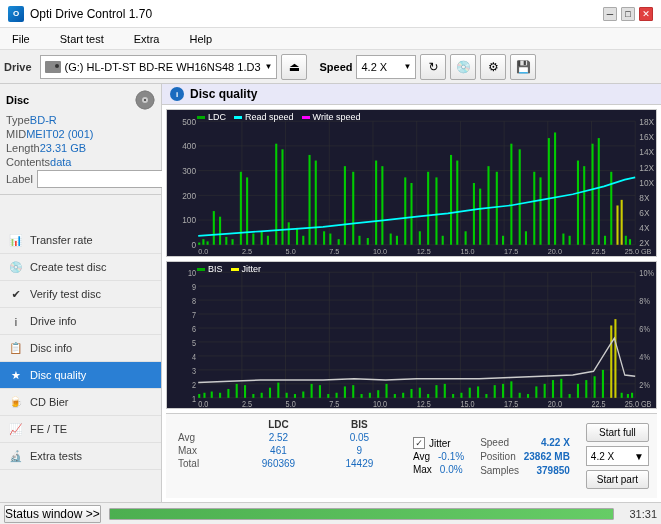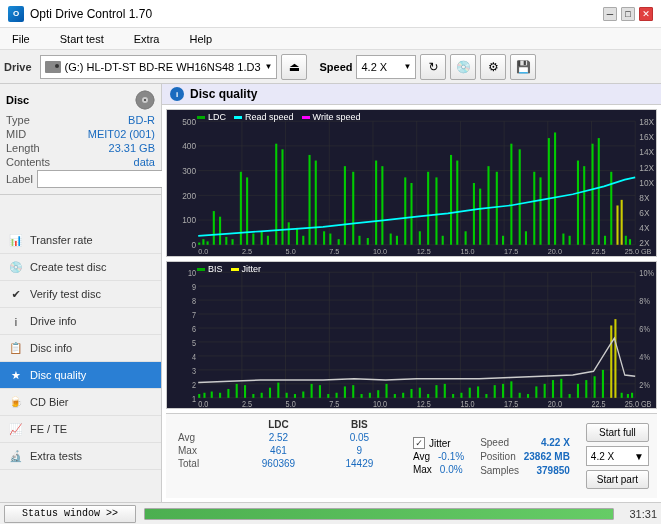--- a/index.html
+++ b/index.html
@@ -154,21 +154,21 @@
       align-items: center;
       justify-content: space-between;
       margin-bottom: 4px;
     }
     .disc-title { font-weight: bold; font-size: 11px; }
     .disc-icon {
       width: 20px; height: 20px;
     }
     .disc-info-row {
       display: flex;
-      justify-content: space-between;
+      justify-content: flex-start;
       margin-bottom: 2px;
       font-size: 11px;
     }
     .disc-info-label { color: #555; }
     .disc-info-value { color: #1a6bbf; font-weight: 500; }
     .disc-label-row {
       display: flex;
       align-items: center;
       gap: 4px;
       margin-top: 2px;
@@ -223,25 +223,24 @@
       border-top: 1px solid #ccc;
       display: flex;
       align-items: center;
       padding: 0 4px;
       gap: 8px;
     }
     .status-btn {
       height: 18px;
       background: linear-gradient(to bottom, #fff, #e8e8e8);
       border: 1px solid #aaa;
-      padding: 0 17px;
-      font-size: 10px;
+      padding: 0 0;
+      font-size: 12px;
       cursor: pointer;
       border-radius: 1px;
-      font-family: Liberation Mono, monospace;
     }
     .status-text { font-size: 11px; color: #333; flex: 1; }
     .progress-bar-container {
       flex: 1;
       height: 12px;
       background: #ddd;
       border: 1px solid #aaa;
       border-radius: 1px;
       overflow: hidden;
     }

